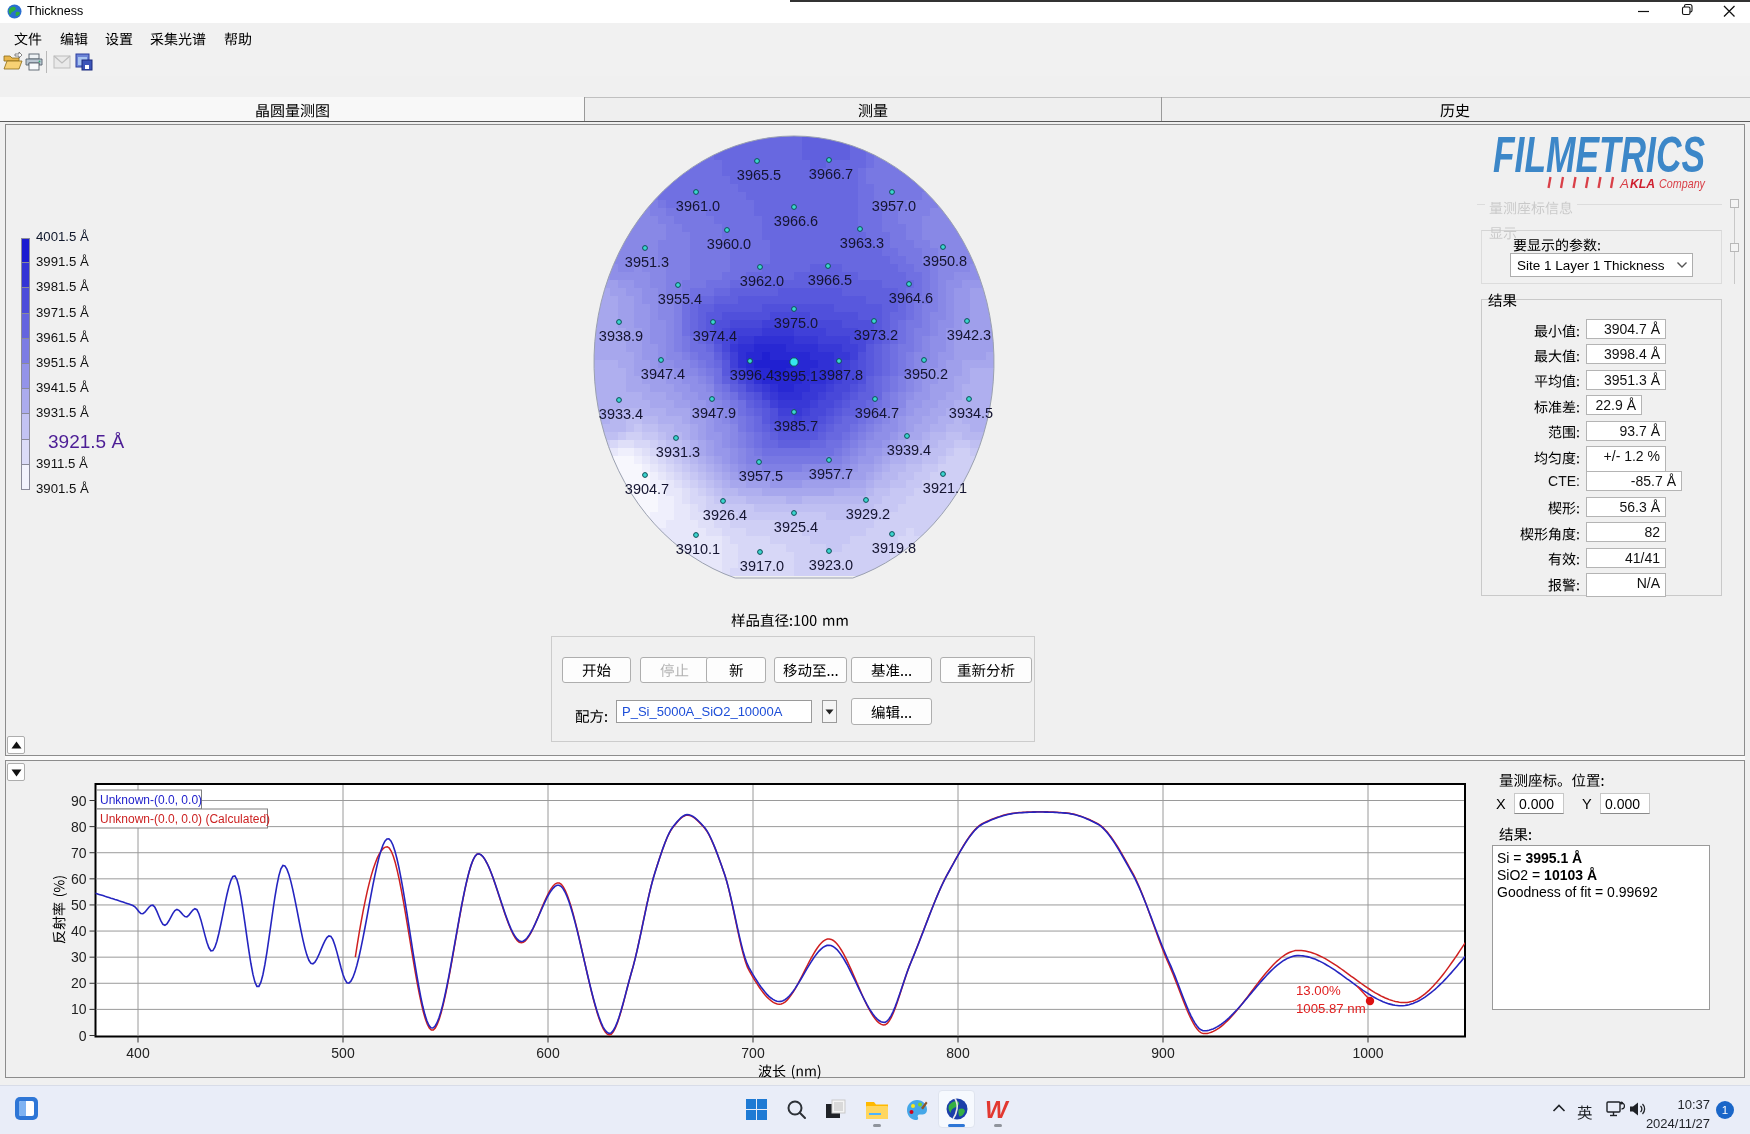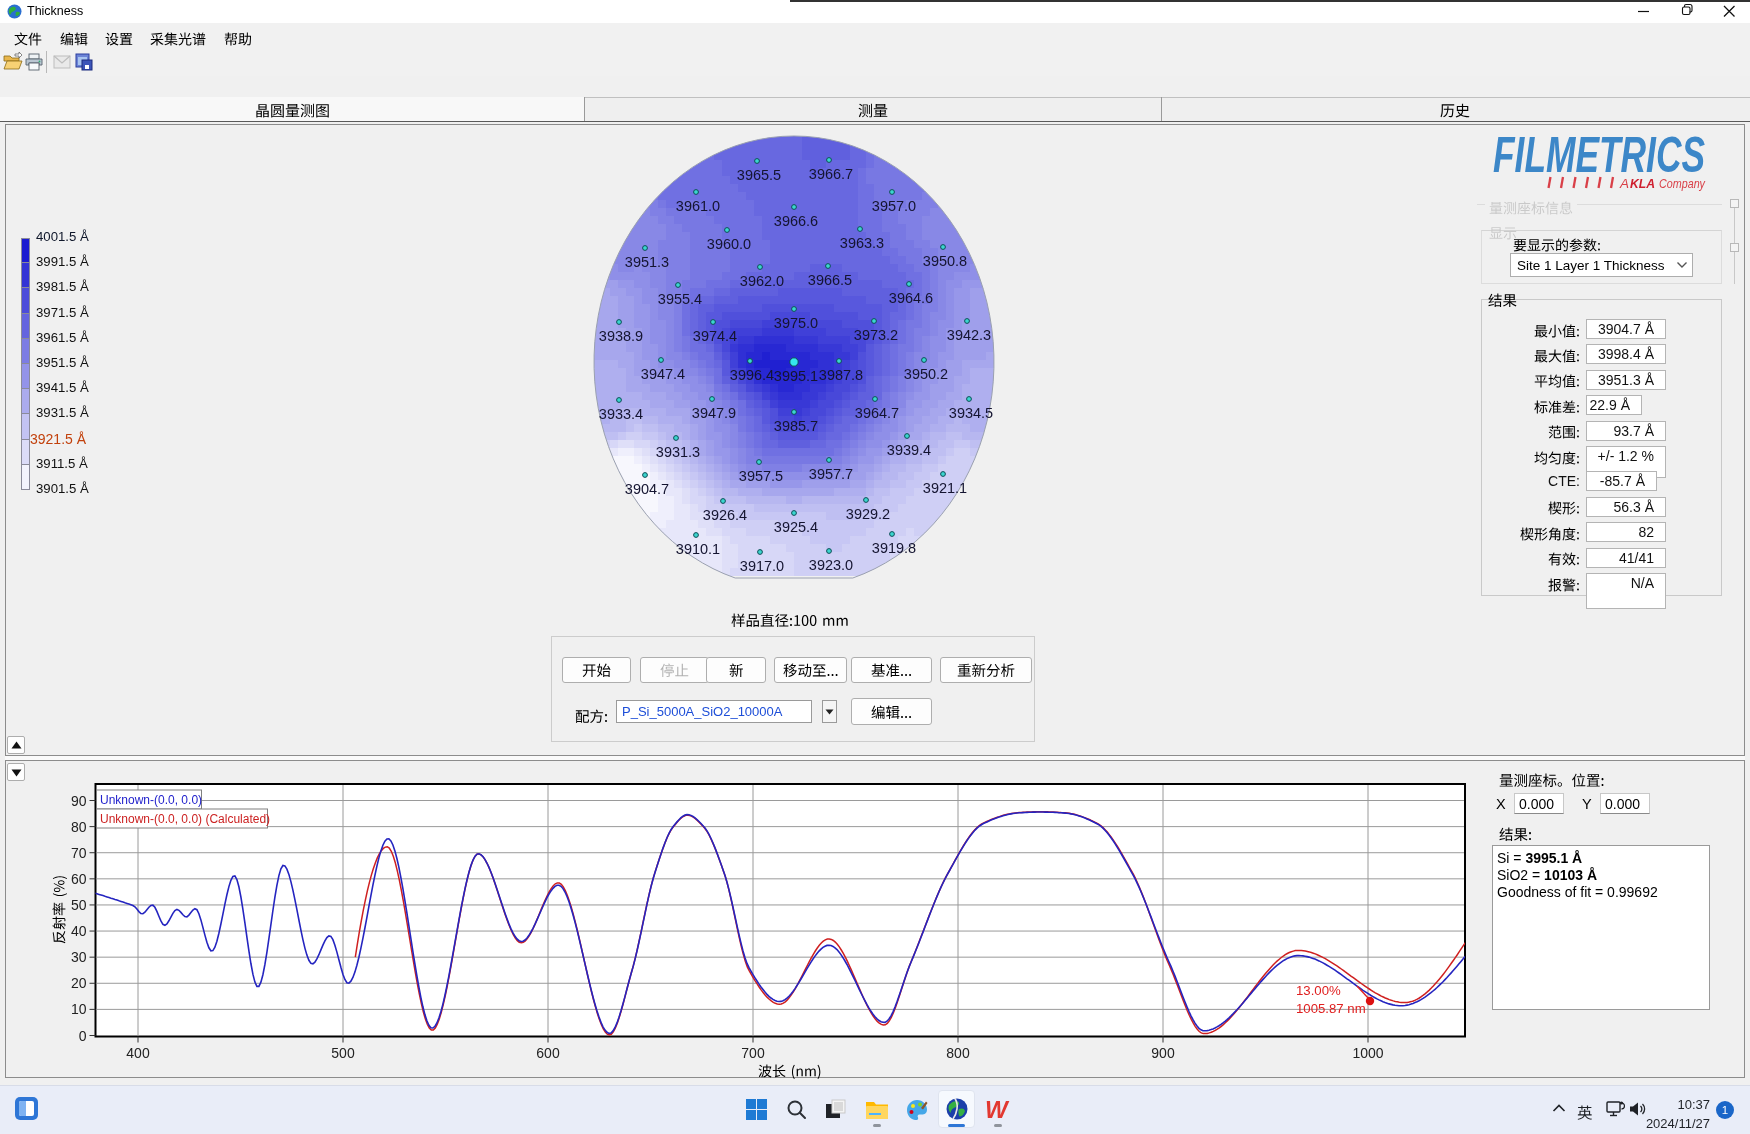--- a/index.html
+++ b/index.html
@@ -1,19 +1,19 @@
 <!DOCTYPE html>
 <html><head><meta charset="utf-8">
 <style>
 *{margin:0;padding:0;box-sizing:border-box}
 html,body{width:1750px;height:1134px;overflow:hidden}
 body{font-family:"Liberation Sans",sans-serif;background:#f0f0f0;position:relative}
 .abs{position:absolute}
 .btn{position:absolute;background:#fdfdfd;border:1px solid #aeaeae;border-radius:3px;text-align:center;font-size:14.5px;color:#111;display:flex;align-items:center;justify-content:center}
-.vbox{position:absolute;background:#fff;border:1px solid #b4b4b4;font-size:14px;color:#111;text-align:right;padding:1px 11px 0 0}
+.vbox{position:absolute;background:#fff;border:1px solid #b4b4b4;font-size:14px;color:#111;text-align:right;padding:1px 5px 0 0}
 .lbl{position:absolute;font-size:14px;color:#111;text-align:right}
 </style></head>
 <body>
 
 <div class="abs" style="left:0;top:0;width:1750px;height:23px;background:#ffffff"></div>
 <div class="abs" style="left:790px;top:0;width:960px;height:2px;background:#333"></div>
 <svg class="abs" style="left:7px;top:4px" width="15" height="15" viewBox="0 0 15 15">
     <circle cx="7.5" cy="7.5" r="7" fill="#2a6fd0"></circle>
     <path d="M2 5 Q5 2 8 3 Q10 5 7 7 Q4 8 3 11 Q1 8 2 5Z" fill="#2fae3e"></path>
     <path d="M9 8 Q12 7 13 9 Q12 12 9 12 Q8 10 9 8Z" fill="#2fae3e"></path>
@@ -69,21 +69,21 @@
 <div style="position:absolute;left:21px;top:439.6px;width:9px;height:25.2px;background:#dbdbf8;border:1px solid #8a8a9a;border-top:0"></div>
 <div style="position:absolute;left:21px;top:464.8px;width:9px;height:25.2px;background:#f3f3fd;border:1px solid #8a8a9a;border-top:0"></div>
 <div style="position:absolute;left:36px;top:229.0px;font-size:13.2px;color:#0f172a">4001.5 Å</div>
 <div style="position:absolute;left:36px;top:254.2px;font-size:13.2px;color:#111">3991.5 Å</div>
 <div style="position:absolute;left:36px;top:279.4px;font-size:13.2px;color:#111">3981.5 Å</div>
 <div style="position:absolute;left:36px;top:304.6px;font-size:13.2px;color:#111">3971.5 Å</div>
 <div style="position:absolute;left:36px;top:329.8px;font-size:13.2px;color:#111">3961.5 Å</div>
 <div style="position:absolute;left:36px;top:355.0px;font-size:13.2px;color:#111">3951.5 Å</div>
 <div style="position:absolute;left:36px;top:380.2px;font-size:13.2px;color:#111">3941.5 Å</div>
 <div style="position:absolute;left:36px;top:405.4px;font-size:13.2px;color:#111">3931.5 Å</div>
-<div style="position:absolute;left:30px;top:430.6px;font-size:14px;color:#c2410c">3921.5 Å</div>
+<div style="position:absolute;left:48px;top:430.6px;font-size:19px;color:#4c1d95">3921.5 Å</div>
 <div style="position:absolute;left:36px;top:455.8px;font-size:13.2px;color:#111">3911.5 Å</div>
 <div style="position:absolute;left:36px;top:481.0px;font-size:13.2px;color:#111">3901.5 Å</div>
 <svg style="position:absolute;left:0;top:0" width="1750" height="1134" viewBox="0 0 1750 1134">
     <defs>
       <clipPath id="wc">
         <path d="M735.2 578.0 A200.0 226.0 0 1 1 852.8 578.0 Z"></path>
       </clipPath>
     </defs>
     <g clip-path="url(#wc)">
       <rect x="714" y="136" width="88" height="8" fill="#6868e0"></rect>
@@ -1209,21 +1209,21 @@
 <svg class="abs" style="left:1534.1px;top:450.6px" width="48" height="18" viewBox="0 0 48 18">
     <g fill="#000" transform="translate(0,12.3) scale(0.01400,-0.01400)">
       <use href="#g5747" x="0"></use>
       <use href="#g5300" x="1000"></use>
       <use href="#g5EA6" x="2000"></use>
       <use href="#g003A" x="3000"></use>
     </g>
   </svg>
 <div class="vbox" style="left:1586px;top:446px;width:80px;height:32px">+/- 1.2 %</div>
 <div class="lbl" style="left:1470px;top:473px;width:110px">CTE:</div>
-<div class="vbox" style="left:1586px;top:471px;width:71px;height:20px">-85.7 Å</div>
+<div class="vbox" style="left:1586px;top:471px;width:96px;height:20px">-85.7 Å</div>
 <svg class="abs" style="left:1548.1px;top:501.4px" width="34" height="18" viewBox="0 0 34 18">
     <g fill="#000" transform="translate(0,12.3) scale(0.01400,-0.01400)">
       <use href="#g6954" x="0"></use>
       <use href="#g5F62" x="1000"></use>
       <use href="#g003A" x="2000"></use>
     </g>
   </svg>
 <div class="vbox" style="left:1586px;top:497px;width:80px;height:20px">56.3 Å</div>
 <svg class="abs" style="left:1520.1px;top:526.8px" width="62" height="18" viewBox="0 0 62 18">
     <g fill="#000" transform="translate(0,12.3) scale(0.01400,-0.01400)">
@@ -1243,21 +1243,21 @@
     </g>
   </svg>
 <div class="vbox" style="left:1586px;top:548px;width:80px;height:20px">41/41</div>
 <svg class="abs" style="left:1548.1px;top:577.6px" width="34" height="18" viewBox="0 0 34 18">
     <g fill="#000" transform="translate(0,12.3) scale(0.01400,-0.01400)">
       <use href="#g62A5" x="0"></use>
       <use href="#g8B66" x="1000"></use>
       <use href="#g003A" x="2000"></use>
     </g>
   </svg>
-<div class="vbox" style="left:1586px;top:573px;width:80px;height:36px">N/A</div>
+<div class="vbox" style="left:1586px;top:573px;width:80px;height:24px">N/A</div>
 
 <div class="abs" style="left:551px;top:636px;width:484px;height:106px;border:1px solid #cccccc"></div>
 <div class="btn" style="left:562px;top:657px;width:69px;height:26px"></div>
 <div class="btn" style="left:640px;top:657px;width:69px;height:26px;color:#b0b0b0"></div>
 <div class="btn" style="left:706px;top:657px;width:60px;height:26px"></div>
 <div class="btn" style="left:774px;top:657px;width:73px;height:26px"></div>
 <div class="btn" style="left:851px;top:657px;width:81px;height:26px"></div>
 <div class="btn" style="left:940px;top:657px;width:92px;height:26px"></div>
 <div class="abs" style="left:616px;top:700px;width:196px;height:23px;background:#fff;border:1px solid #9a9a9a"></div>
 <div class="abs" style="left:622px;top:704px;font-size:13px;color:#1d4ed8">P_Si_5000A_SiO2_10000A</div>

